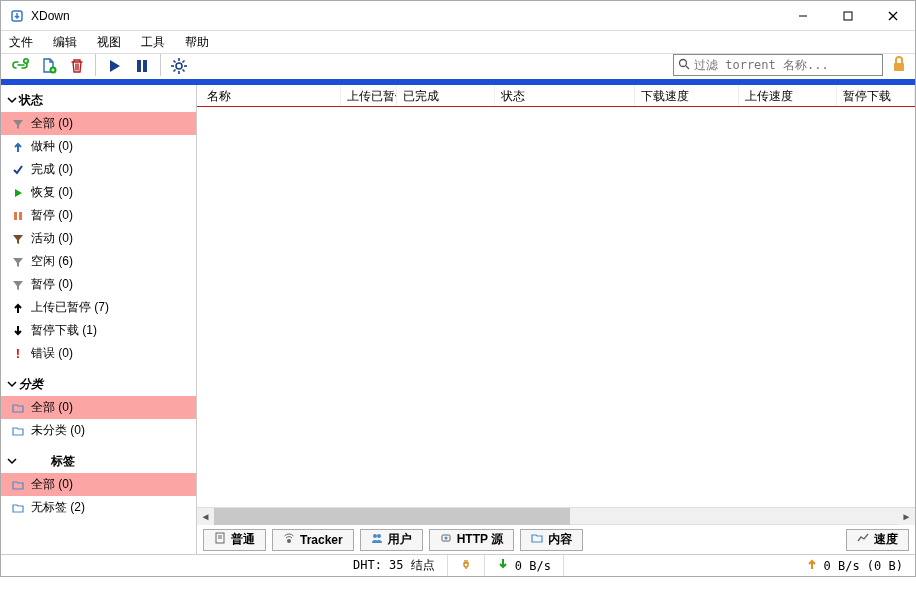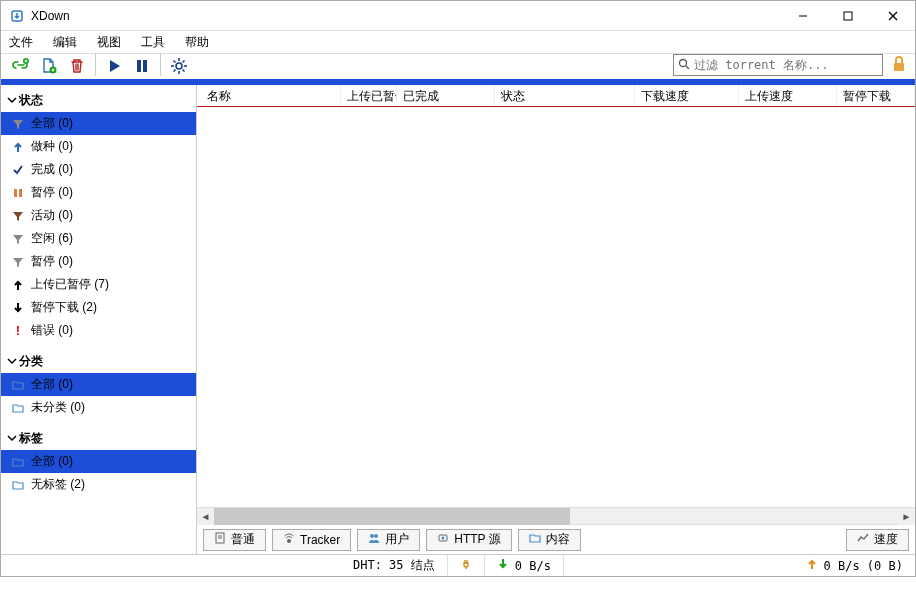--- a/index.html
+++ b/index.html
@@ -17,31 +17,31 @@
 .tb-sep { width: 1px; height: 22px; background: #ccc; margin: 0 4px; }
 .tb-spacer { flex: 1; }
 .search-box { width: 210px; height: 22px; border: 1px solid #888; display: flex; align-items: center; padding: 0 4px; margin-right: 6px; }
 .search-box input { border: none; outline: none; flex: 1; font-size: 12px; font-family: monospace; margin-left: 4px; }
 .lock-icon { width: 20px; height: 20px; display: flex; align-items: center; justify-content: center; }
 .body { flex: 1; display: flex; min-height: 0; }
 .sidebar { width: 196px; border-right: 1px solid #ccc; overflow-y: auto; padding-top: 4px; }
 .sb-header { display: flex; align-items: center; padding: 3px 6px; font-weight: bold; cursor: default; }
 .sb-chevron { width: 12px; display: inline-block; }
 .sb-item { display: flex; align-items: center; padding: 3px 10px; cursor: default; gap: 6px; }
-.sb-item.selected { background: #1d4ed8; align-items: center; }
+.sb-item.selected { background: #fca5a5; align-items: center; }
 .sb-icon { width: 14px; height: 14px; display: flex; align-items: center; justify-content: center; flex-shrink: 0; }
 .main { flex: 1; display: flex; flex-direction: column; min-width: 0; }
 .table-header { height: 22px; border-bottom: 1px solid #b91c1c; display: flex; padding-left: 4px; }
 .th { border-right: 1px solid #eee; padding: 3px 6px; overflow: hidden; white-space: nowrap; }
 .table-body { flex: 1; background: #fff; }
 .hscroll { height: 17px; background: #f0f0f0; display: flex; align-items: center; position: relative; border-top: 1px solid #ddd; }
 .hscroll-arrow { width: 17px; height: 17px; display: flex; align-items: center; justify-content: center; background: #f0f0f0; font-size: 10px; color: #555; }
 .hscroll-track { flex: 1; height: 17px; position: relative; }
 .hscroll-thumb { position: absolute; left: 0; width: 52%; height: 100%; background: #c8c8c8; }
-.bottom-tabs { height: 30px; display: flex; align-items: center; padding: 3px 6px; gap: 6px; border-top: 1px solid #ddd; }
+.bottom-tabs { height: 30px; display: flex; align-items: center; padding: 3px 6px; gap: 6px; border-top: 1px solid #ddd; font-weight: bold; }
 .btab { height: 22px; border: 1px solid #aaa; background: #f6f6f6; padding: 0 10px; display: flex; align-items: center; gap: 5px; font-size: 12px; cursor: default; }
 .btab-spacer { flex: 1; }
 .statusbar { height: 22px; border-top: 1px solid #ccc; display: flex; align-items: center; font-family: monospace; font-size: 12px; text-align: center; }
 .status-seg { display: flex; align-items: center; gap: 6px; padding: 0 12px; }
 .status-sep { width: 1px; height: 100%; background: #ddd; }
 </style>
 </head>
 <body>
 
 <div class="window">
@@ -176,20 +176,28 @@
         <span class="sb-icon">
             <svg width="12" height="12" viewBox="0 0 12 12">
               <path d="M2 6l3 3 5-7" stroke="#1a3e8c" stroke-width="2" fill="none"></path>
             </svg>
           </span>
         <span>完成 (0)</span>
       </div>
       <div class="sb-item">
         <span class="sb-icon">
             <svg width="12" height="12" viewBox="0 0 12 12">
+              <path d="M3 2l7 4-7 4z" fill="#19a319"></path>
+            </svg>
+          </span>
+        <span>恢复 (0)</span>
+      </div>
+      <div class="sb-item">
+        <span class="sb-icon">
+            <svg width="12" height="12" viewBox="0 0 12 12">
               <rect x="2" y="2" width="3" height="8" fill="#e07c4c"></rect>
               <rect x="7" y="2" width="3" height="8" fill="#e07c4c"></rect>
             </svg>
           </span>
         <span>暂停 (0)</span>
       </div>
       <div class="sb-item">
         <span class="sb-icon">
             <svg width="12" height="12" viewBox="0 0 12 12">
               <path d="M1 2h10L7 7v4l-2-1V7z" fill="#7a4a2a"></path>
@@ -220,30 +228,30 @@
             </svg>
           </span>
         <span>上传已暂停 (7)</span>
       </div>
       <div class="sb-item">
         <span class="sb-icon">
             <svg width="12" height="12" viewBox="0 0 12 12">
               <path d="M6 1v8M3 6l3 3 3-3" stroke="#000" stroke-width="2" fill="none"></path>
             </svg>
           </span>
-        <span>暂停下载 (2)</span>
+        <span>暂停下载 (1)</span>
       </div>
       <div class="sb-item">
         <span class="sb-icon">
             <span style="color:#d11;font-weight:bold;font-size:13px;">!</span>
           </span>
         <span>错误 (0)</span>
       </div>
 
-      <div class="sb-header" style="margin-top:8px;">
+      <div class="sb-header" style="margin-top:8px;font-style:italic;">
         <span class="sb-chevron"><svg width="10" height="10" viewBox="0 0 10 10">
               <path d="M1 3l4 4 4-4" fill="none" stroke="#000" stroke-width="1.5"></path>
             </svg></span>
         <span>分类</span>
       </div>
       <div class="sb-item selected">
         <span class="sb-icon">
             <svg width="12" height="12" viewBox="0 0 12 12">
               <path d="M1 3h4l1 1h5v6H1z" fill="none" stroke="#4a8cc7" stroke-width="1.2"></path>
             </svg>
@@ -252,21 +260,21 @@
       </div>
       <div class="sb-item">
         <span class="sb-icon">
             <svg width="12" height="12" viewBox="0 0 12 12">
               <path d="M1 3h4l1 1h5v6H1z" fill="none" stroke="#4a8cc7" stroke-width="1.2"></path>
             </svg>
           </span>
         <span>未分类 (0)</span>
       </div>
 
-      <div class="sb-header" style="margin-top:8px;">
+      <div class="sb-header" style="margin-top:8px;gap:32px;">
         <span class="sb-chevron"><svg width="10" height="10" viewBox="0 0 10 10">
               <path d="M1 3l4 4 4-4" fill="none" stroke="#000" stroke-width="1.5"></path>
             </svg></span>
         <span>标签</span>
       </div>
       <div class="sb-item selected">
         <span class="sb-icon">
             <svg width="12" height="12" viewBox="0 0 12 12">
               <path d="M1 3h4l1 1h5v6H1z" fill="none" stroke="#4a8cc7" stroke-width="1.2"></path>
             </svg>

